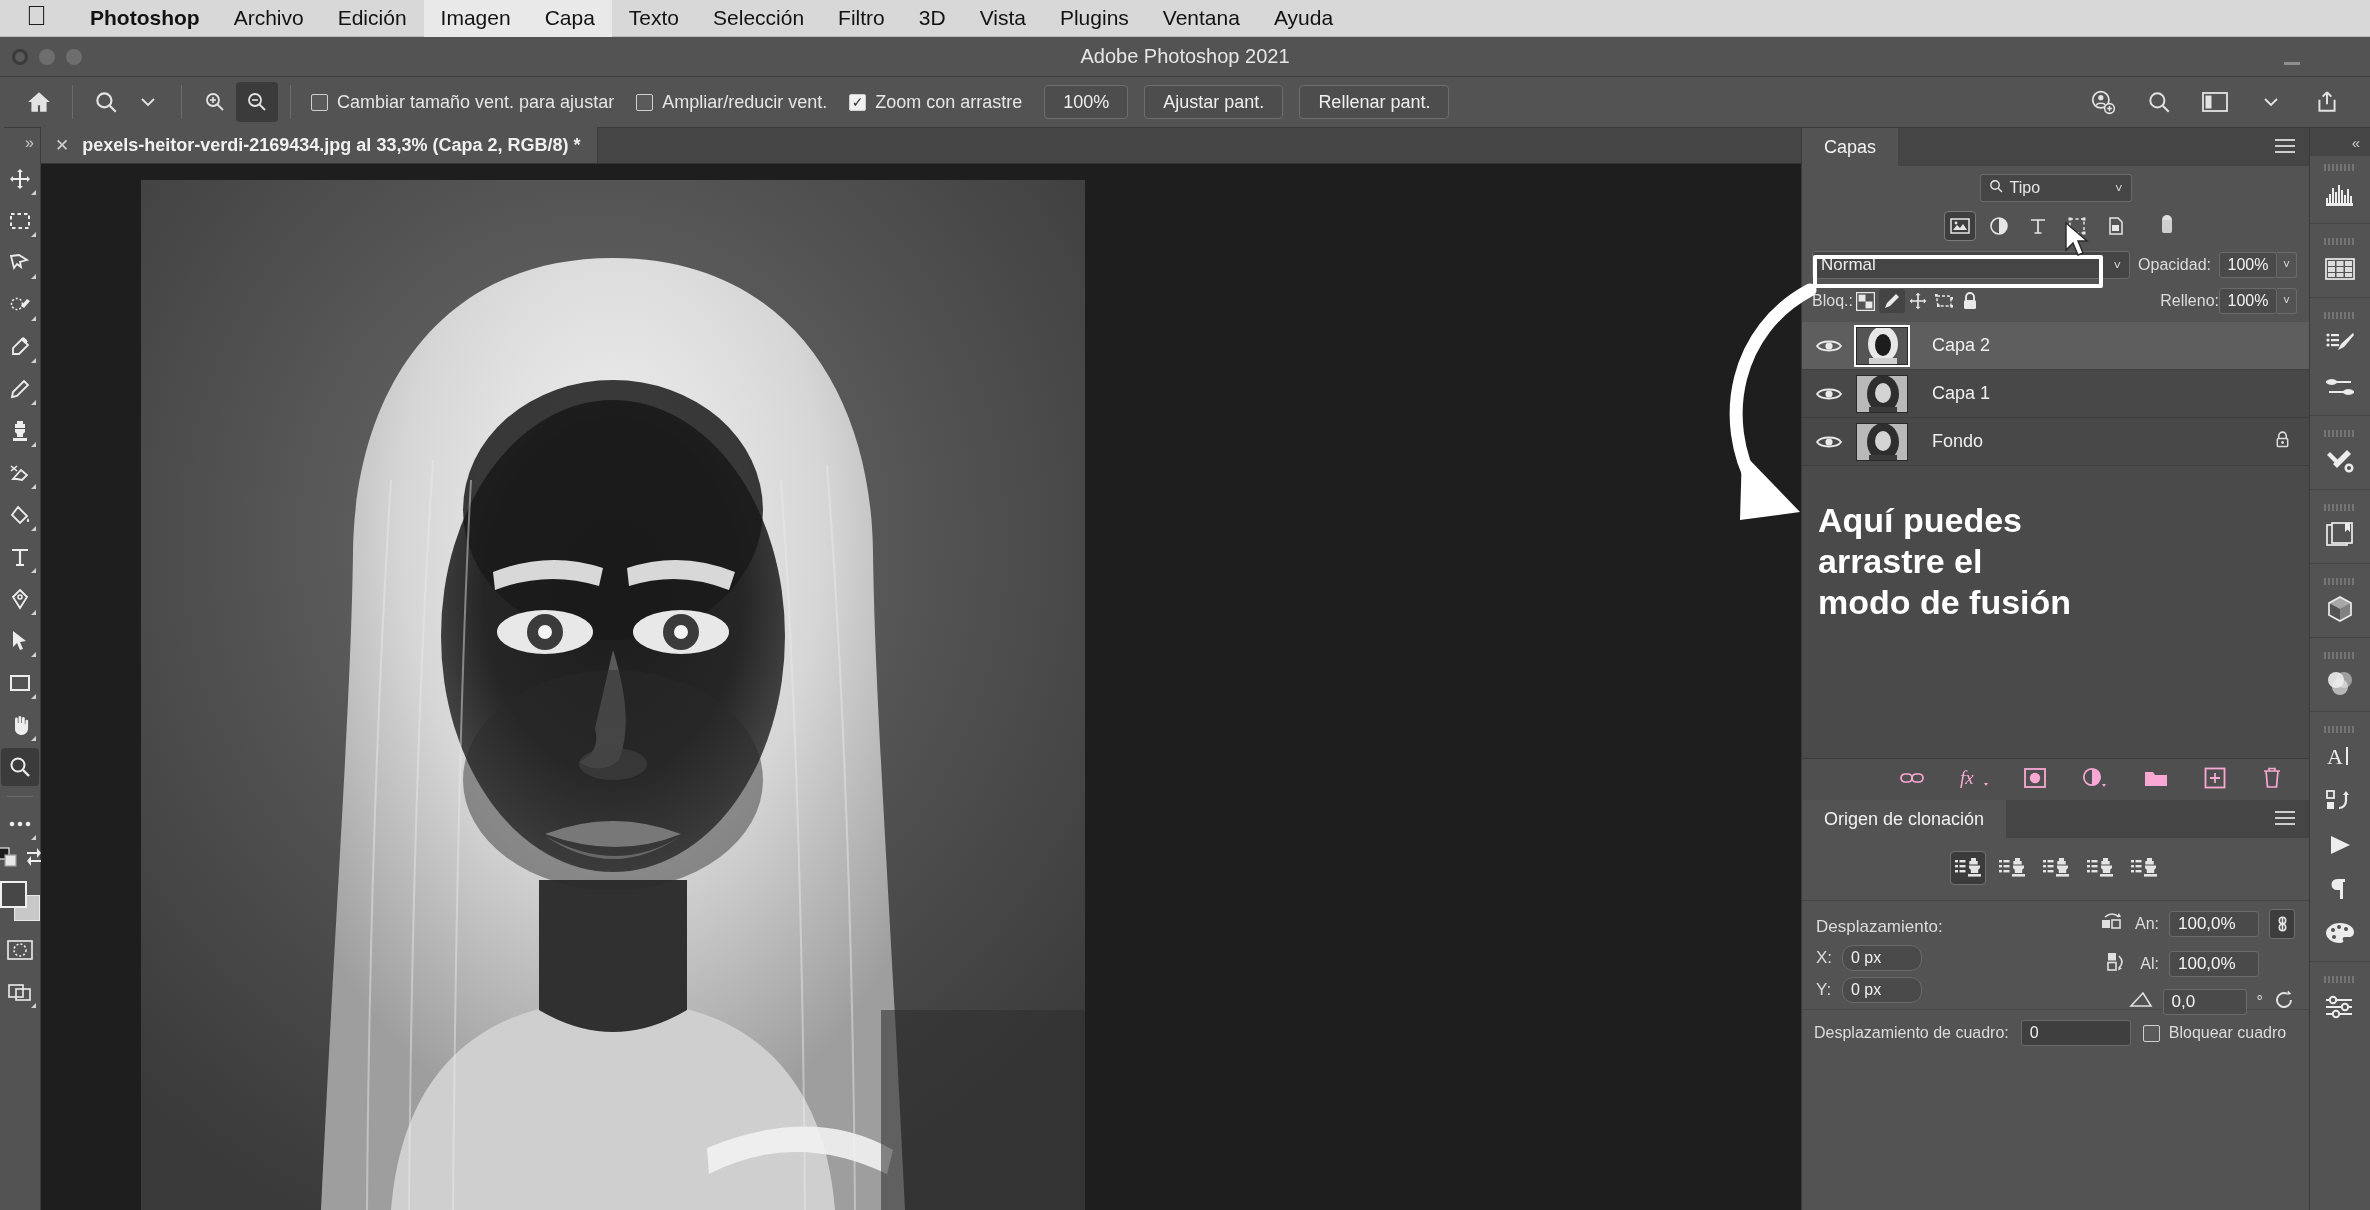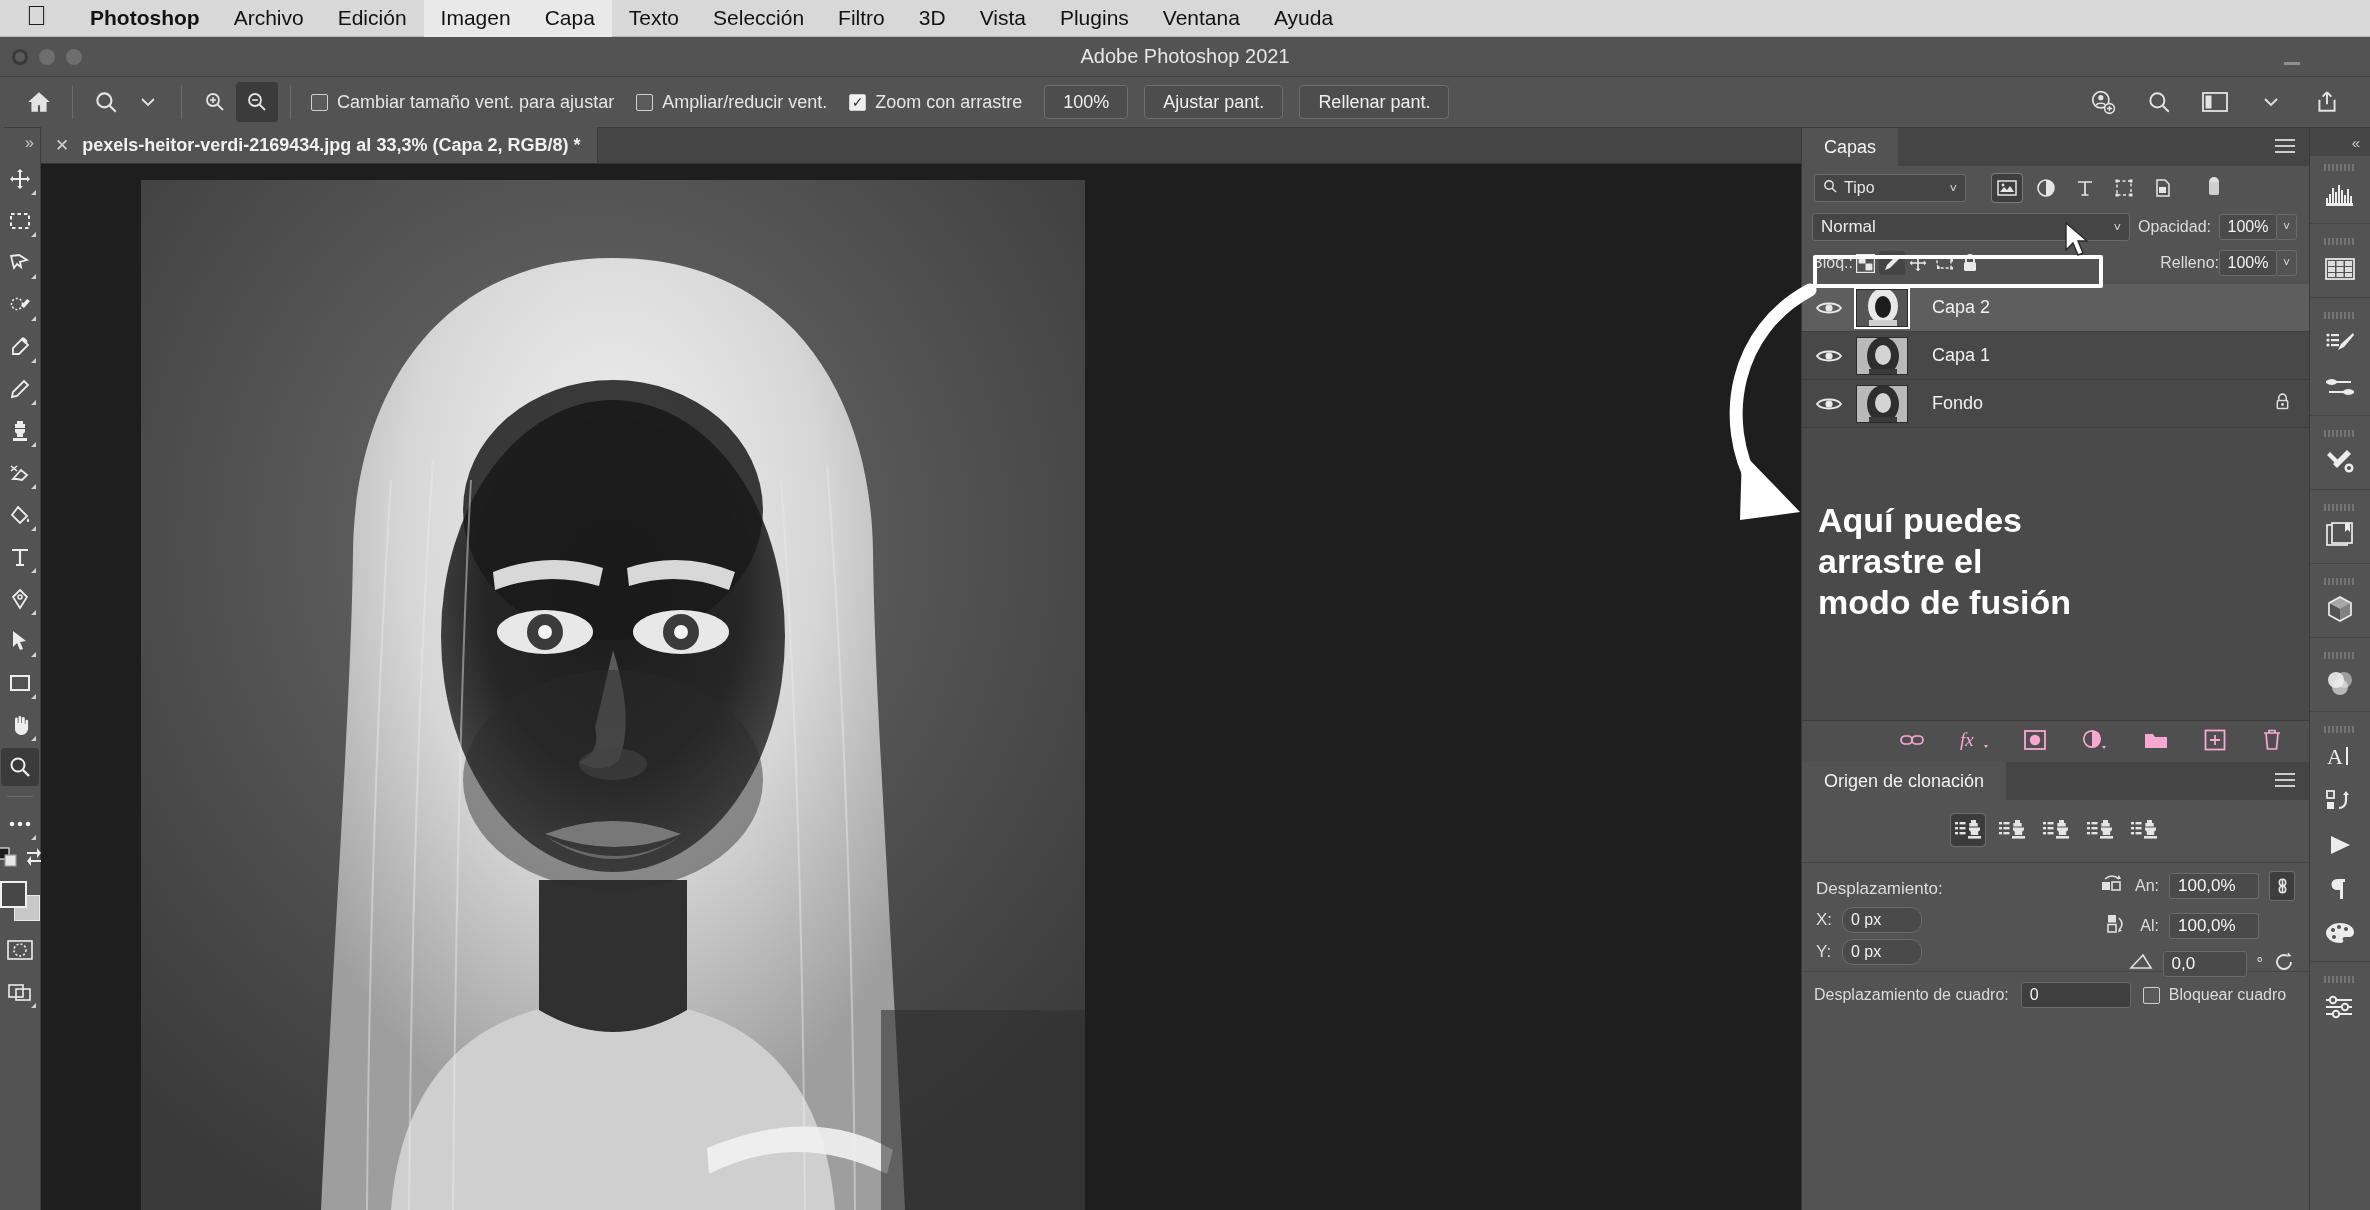--- a/index.html
+++ b/index.html
@@ -134,21 +134,21 @@
     height: 38px; background: #454545; display: flex; align-items: flex-end; position: relative;
   }
   .panel-tab {
     height: 38px; background: #535353; display:flex; align-items:center; padding: 0 22px;
     color: #f2f2f2; font-size: 18px; font-weight: normal; white-space: nowrap;
   }
   .panel-menu { position:absolute; right: 14px; top: 11px; width: 20px; }
   .panel-menu i { display:block; height:2px; background:#cdcdcd; margin-bottom:4px; }
 
   .layers-body { background: #535353; }
-  .filterrow { display:flex; align-items:center; padding: 8px 12px 8px 12px; gap: 10px; }
+  .filterrow { display:flex; align-items:center; padding: 8px 12px 8px 12px; gap: 10px; flex-direction: column; }
   .filtersel {
     flex: 0 0 auto; width: 152px; height: 28px; background: #454545; border: 1px solid #6a6a6a;
     border-radius: 3px; display:flex; align-items:center; gap: 7px; padding: 0 8px;
     color: #e6e6e6; font-size: 16px; position: relative;
   }
   .filtersel .chev { margin-left: auto; font-size: 13px; color:#d6d6d6;}
   .filtericons { display:flex; align-items:center; gap: 9px; margin-left: 16px; }
   .fi { width: 30px; height: 28px; display:flex; align-items:center; justify-content:center; color:#e6e6e6; border-radius:3px;}
   .fi.active { background: #3e3e3e; outline: 1px solid #7a7a7a; }
 

